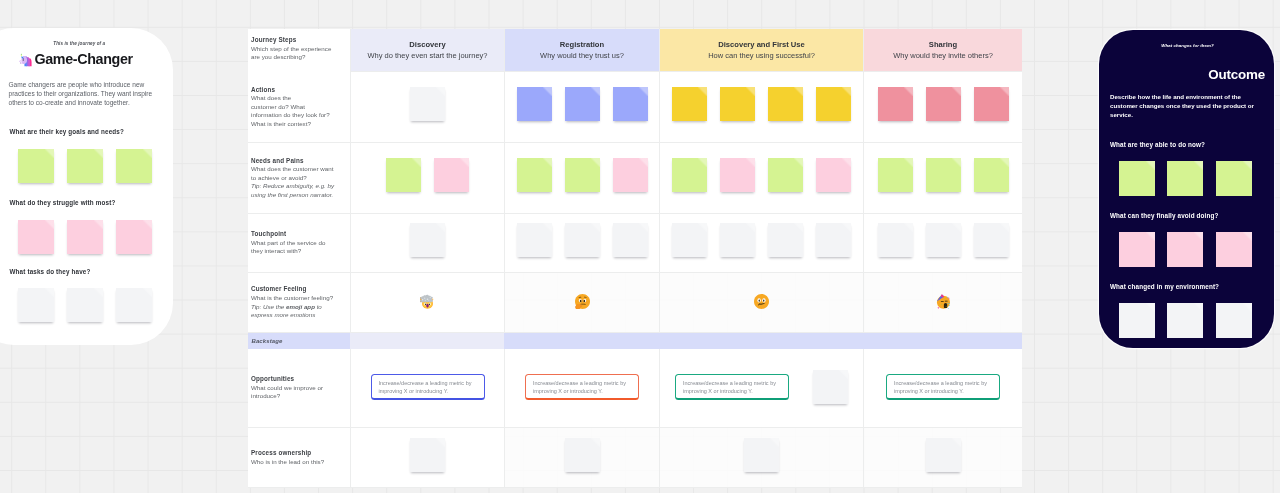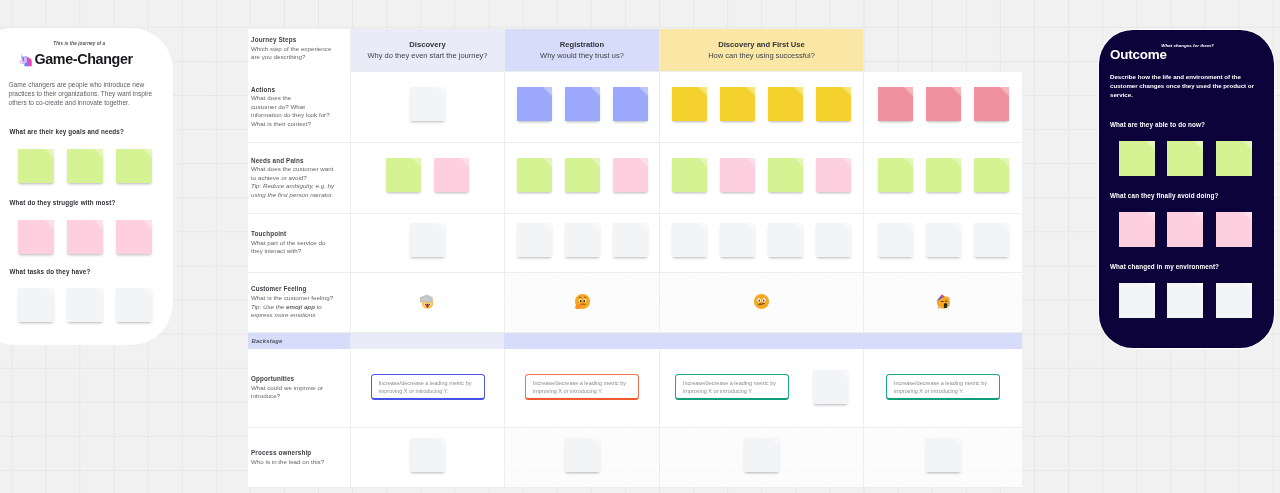--- a/index.html
+++ b/index.html
@@ -79,22 +79,22 @@
   .p-label{font-size:6.3px;font-weight:700;color:#2f3238;margin-top:17.8px;padding-left:1px;letter-spacing:.15px;line-height:6px;}
   .p-notes{display:flex;gap:13.5px;margin-top:13.5px;padding-left:9.5px;}
   .p-notes .note{width:35.5px;height:34px;flex:0 0 35.5px;}
 
   
   #outcome{position:absolute;left:1099px;top:30px;width:175px;height:318px;
     background:#0b033a;border-radius:34px;box-sizing:border-box;padding:0 9px 0 11px;
     box-shadow:0 0 0 1.2px rgba(255,255,255,.85);}
   .o-eyebrow{text-align:center;font-style:italic;font-weight:700;font-size:4.4px;color:#fff;
     letter-spacing:.05px;margin-top:12.5px;}
-  .o-title{text-align:left;font-size:13.4px;font-weight:700;color:#fff;letter-spacing:-.2px;
-    line-height:14px;margin-top:0;}
+  .o-title{text-align:right;font-size:13.4px;font-weight:700;color:#fff;letter-spacing:-.2px;
+    line-height:14px;margin-top:20px;}
   .o-desc{font-size:6.15px;line-height:8.9px;color:#fff;font-weight:700;margin-top:11.5px;width:144px;padding-left:0px;}
   .o-label{font-size:6.35px;font-weight:700;color:#fff;letter-spacing:.12px;line-height:6px;padding-left:0px;}
   .o-notes{display:flex;gap:12.8px;padding-left:8.5px;}
   .o-notes .note{width:36px;height:35px;flex:0 0 36px;}
   .o-notes .note i{box-shadow:none;}
 </style>
 </head>
 <body>
 
 <div id="board">
@@ -223,20 +223,24 @@
           <div class="h-t">Discovery</div>
           <div class="h-s">Why do they even start the journey?</div>
         </div>
         <div class="cell hdr-cell c1" style="background:#d7dcfa">
           <div class="h-t">Registration</div>
           <div class="h-s">Why would they trust us?</div>
         </div>
         <div class="cell hdr-cell c2" style="background:#fbe7a5">
           <div class="h-t">Discovery and First Use</div>
           <div class="h-s">How can they using successful?</div>
+        </div>
+        <div class="cell hdr-cell c3" style="background:#f9d8dc">
+          <div class="h-t">Sharing</div>
+          <div class="h-s">Why would they invite others?</div>
         </div>
       </div>
     </div>
 
     <div class="grid-row">
       <div class="rowhead" style="height:71px">
         <div class="rh-t">Actions</div>
         <div class="rh-s"><span>What does the</span><br><span>customer do? What</span><br><span>information do they look for?</span><br><span>What is their context?</span></div>
       </div>
       <div class="cells">

